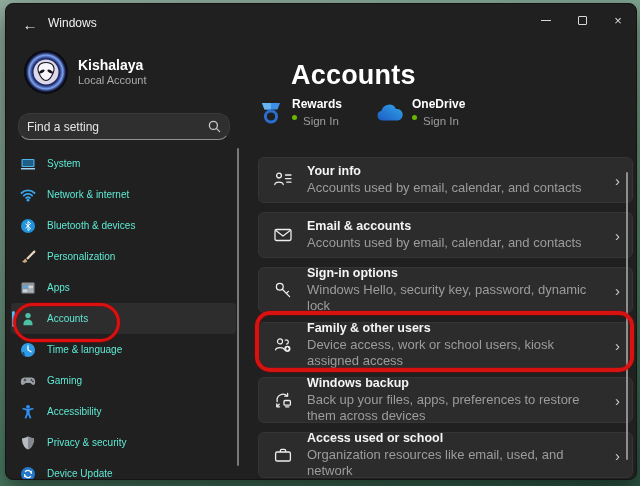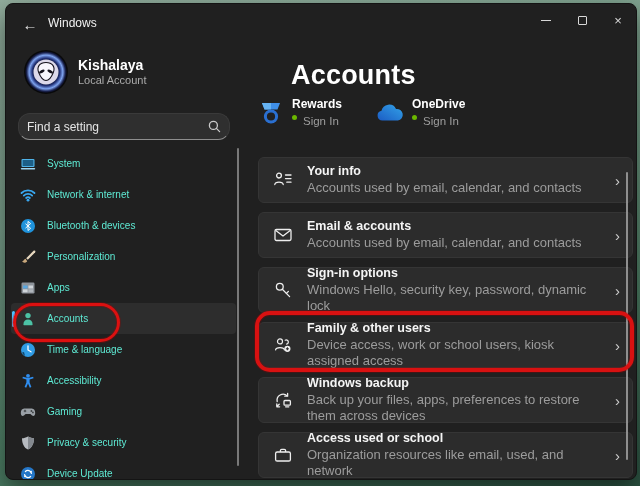--- a/index.html
+++ b/index.html
@@ -199,36 +199,36 @@
           <circle cx="8" cy="8" r="7" fill="#2f9be4"></circle>
           <path d="M8 3.8 V8 l3 1.8" fill="none" stroke="#fff" stroke-width="1.3" stroke-linecap="round"></path>
           <path d="M2 10.5 a7 7 0 0 0 3 3.4 l-1 -4 Z" fill="#14476b"></path>
         </svg>
         <span class="nav-label">Time &amp; language</span>
       </div>
 
       <div class="nav-item">
 
         <svg class="nav-ico" viewBox="0 0 16 16">
-          <circle cx="8" cy="2.8" r="1.9" fill="#2f8ef0"></circle>
-          <path d="M2.4 5.2 l4 1.2 v3 l-1.8 4.6 1.6 .7 1.8 -4.3 1.8 4.3 1.6 -.7 -1.8 -4.6 v-3 l4 -1.2 -.5 -1.5 -5.1 1.4 -5.1 -1.4 Z" fill="#2f8ef0"></path>
-        </svg>
-        <span class="nav-label">Accessibility</span>
-      </div>
-
-      <div class="nav-item">
-
-        <svg class="nav-ico" viewBox="0 0 16 16">
           <path d="M4.2 4.5 h7.6 c2.2 0 3.4 2.2 3.4 4.4 c0 1.8 -.8 3 -2 3 c-1.8 0 -1.8 -1.8 -3.2 -1.8 h-4 c-1.4 0 -1.4 1.8 -3.2 1.8 c-1.2 0 -2 -1.2 -2 -3 c0 -2.2 1.2 -4.4 3.4 -4.4 Z" fill="#9aa0a6"></path>
           <circle cx="11.4" cy="7" r=".9" fill="#3d4043"></circle>
             <circle cx="12.9" cy="8.4" r=".9" fill="#3d4043"></circle>
           <rect x="3.6" y="6.4" width="2.8" height="1" rx=".5" fill="#3d4043"></rect>
           <rect x="4.5" y="5.5" width="1" height="2.8" rx=".5" fill="#3d4043"></rect>
         </svg>
         <span class="nav-label">Gaming</span>
+      </div>
+
+      <div class="nav-item">
+
+        <svg class="nav-ico" viewBox="0 0 16 16">
+          <circle cx="8" cy="2.8" r="1.9" fill="#2f8ef0"></circle>
+          <path d="M2.4 5.2 l4 1.2 v3 l-1.8 4.6 1.6 .7 1.8 -4.3 1.8 4.3 1.6 -.7 -1.8 -4.6 v-3 l4 -1.2 -.5 -1.5 -5.1 1.4 -5.1 -1.4 Z" fill="#2f8ef0"></path>
+        </svg>
+        <span class="nav-label">Accessibility</span>
       </div>
 
       <div class="nav-item">
 
         <svg class="nav-ico" viewBox="0 0 16 16">
           <path d="M8 1.4 c2.2 1.2 4.2 1.8 6 1.8 c0 5.6 -2.2 9.6 -6 11.4 c-3.8 -1.8 -6 -5.8 -6 -11.4 c1.8 0 3.8 -.6 6 -1.8 Z" fill="#b7bbc0"></path>
           <path d="M8 1.4 c2.2 1.2 4.2 1.8 6 1.8 c0 5.6 -2.2 9.6 -6 11.4 Z" fill="#84898f"></path>
         </svg>
         <span class="nav-label">Privacy &amp; security</span>
       </div>

